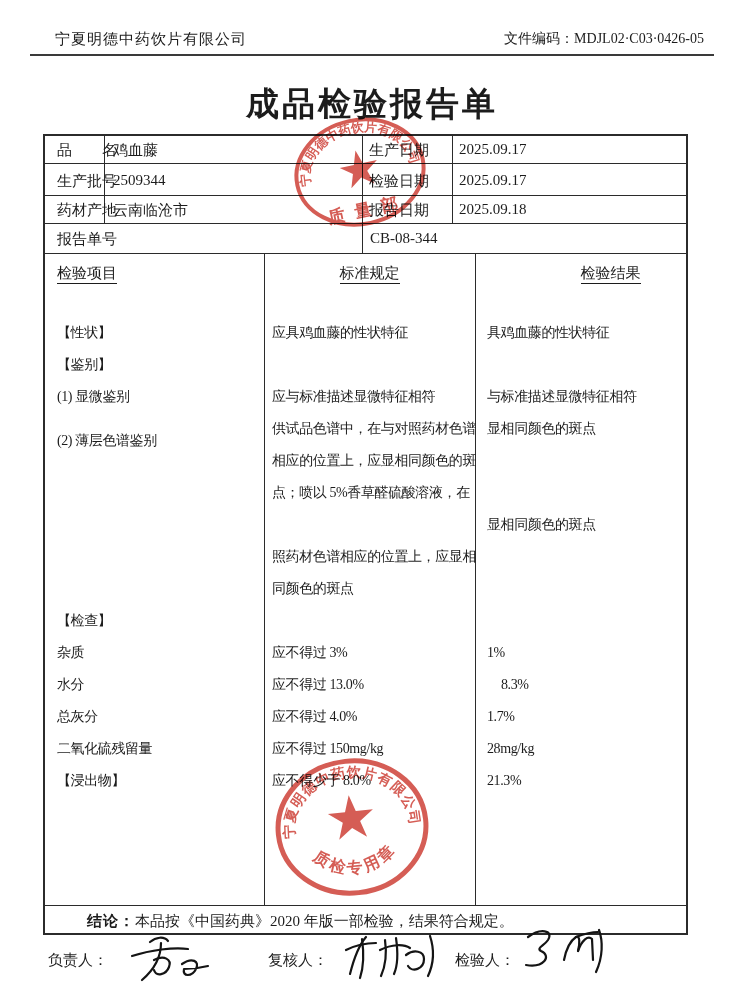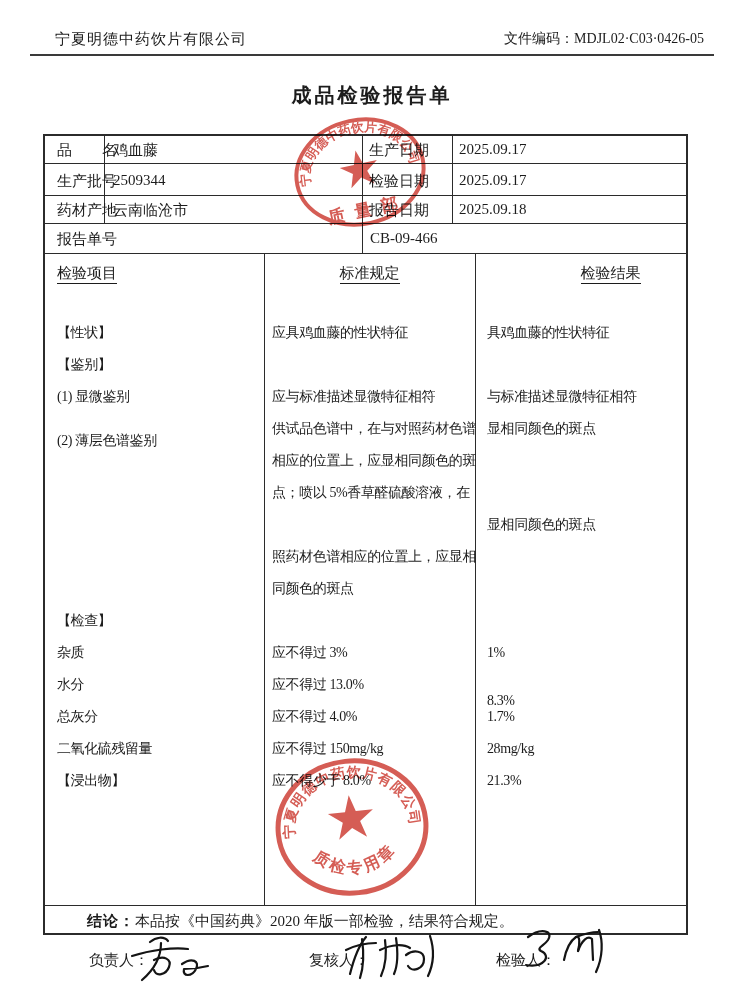--- a/index.html
+++ b/index.html
@@ -3,36 +3,36 @@
 <meta charset="utf-8">
 <style>
   html,body{margin:0;padding:0;background:#e8e8e8;}
   .page{position:relative;width:744px;height:1000px;background:#ffffff;
         font-family:"Liberation Serif","DejaVu Serif",serif;color:#1c1c1c;overflow:hidden;}
   .abs{position:absolute;white-space:nowrap;}
   
   .company{left:55px;top:30px;font-size:15px;letter-spacing:1px;}
   .doccode{right:40px;top:30px;font-size:14px;}
   .headrule{left:30px;top:54px;width:684px;height:2px;background:#3a3a3a;}
-  .title{left:0;top:82px;width:744px;text-align:center;font-size:20px;font-weight:bold;letter-spacing:3px;}
+  .title{left:0;top:82px;width:744px;text-align:center;font-size:33px;font-weight:bold;letter-spacing:3px;}
   
   .tbl{position:absolute;left:43px;top:134px;width:645px;height:801px;border:2px solid #2b2b2b;box-sizing:border-box;}
   .hl,.vl{position:absolute;background:#2b2b2b;}
   .hl{height:1px;}
   .vl{width:1px;}
   .cell{position:absolute;font-size:15px;white-space:nowrap;}
   .hdr{font-size:15px;border-bottom:1px solid #1c1c1c;padding-bottom:2px;}
   .line{position:absolute;font-size:14px;letter-spacing:-0.4px;white-space:nowrap;line-height:18px;}
   .ctr{text-align:center;}
   
   .concl{position:absolute;left:0;top:769px;width:100%;height:46px;}
   .concl-text{position:absolute;left:42px;top:7px;font-size:15px;}
   .concl-text b{letter-spacing:1px;}
   
-  .siglabel{font-size:15px;margin-left:41px;}
+  .siglabel{font-size:15px;}
   .sig{position:absolute;}
   .sig path{fill:none;stroke:#141414;stroke-width:2.2;stroke-linecap:round;stroke-linejoin:round;}
   
   .stamp{position:absolute;mix-blend-mode:multiply;opacity:0.88;}
 </style>
 </head>
 <body>
 
 <div class="page">
 
@@ -64,21 +64,21 @@
     <div class="cell" style="left:68px;top:36px;">2509344</div>
     <div class="cell" style="left:324px;top:36px;">检验日期</div>
     <div class="cell" style="left:414px;top:36px;">2025.09.17</div>
 
     <div class="cell" style="left:12px;top:65px;">药材产地</div>
     <div class="cell" style="left:68px;top:65px;">云南临沧市</div>
     <div class="cell" style="left:324px;top:65px;">报告日期</div>
     <div class="cell" style="left:414px;top:65px;">2025.09.18</div>
 
     <div class="cell" style="left:12px;top:94px;">报告单号</div>
-    <div class="cell" style="left:325px;top:94px;">CB-09-466</div>
+    <div class="cell" style="left:325px;top:94px;">CB-08-344</div>
 
     <div class="cell" style="left:12px;top:128px;"><span class="hdr">检验项目</span></div>
     <div class="cell ctr" style="left:219px;top:128px;width:211px;"><span class="hdr">标准规定</span></div>
     <div class="cell ctr" style="left:430px;top:128px;width:215px;padding-left:28px;"><span class="hdr">检验结果</span></div>
 
     <div class="line" style="left:12px;top:188px;">【性状】</div>
     <div class="line" style="left:12px;top:220px;">【鉴别】</div>
     <div class="line" style="left:12px;top:252px;">(1) 显微鉴别</div>
     <div class="line" style="left:12px;top:296px;">(2) 薄层色谱鉴别</div>
     <div class="line" style="left:12px;top:476px;">【检查】</div>
@@ -99,21 +99,21 @@
     <div class="line" style="left:227px;top:540px;">应不得过 13.0%</div>
     <div class="line" style="left:227px;top:572px;">应不得过 4.0%</div>
     <div class="line" style="left:227px;top:604px;">应不得过 150mg/kg</div>
     <div class="line" style="left:227px;top:636px;">应不得少于 8.0%</div>
 
     <div class="line" style="left:442px;top:188px;">具鸡血藤的性状特征</div>
     <div class="line" style="left:442px;top:252px;">与标准描述显微特征相符</div>
     <div class="line" style="left:442px;top:284px;">显相同颜色的斑点</div>
     <div class="line" style="left:442px;top:380px;">显相同颜色的斑点</div>
     <div class="line" style="left:442px;top:508px;">1%</div>
-    <div class="line" style="left:442px;top:540px;margin-top:16px;">8.3%</div>
+    <div class="line" style="left:456px;top:540px;">8.3%</div>
     <div class="line" style="left:442px;top:572px;">1.7%</div>
     <div class="line" style="left:442px;top:604px;">28mg/kg</div>
     <div class="line" style="left:442px;top:636px;">21.3%</div>
 
     <div class="concl">
       <div class="concl-text"><b>结论：</b><span>本品按《中国药典》2020 年版一部检验，结果符合规定。</span></div>
     </div>
   </div>
 
   <div class="abs siglabel" style="left:48px;top:951px;">负责人：</div>

